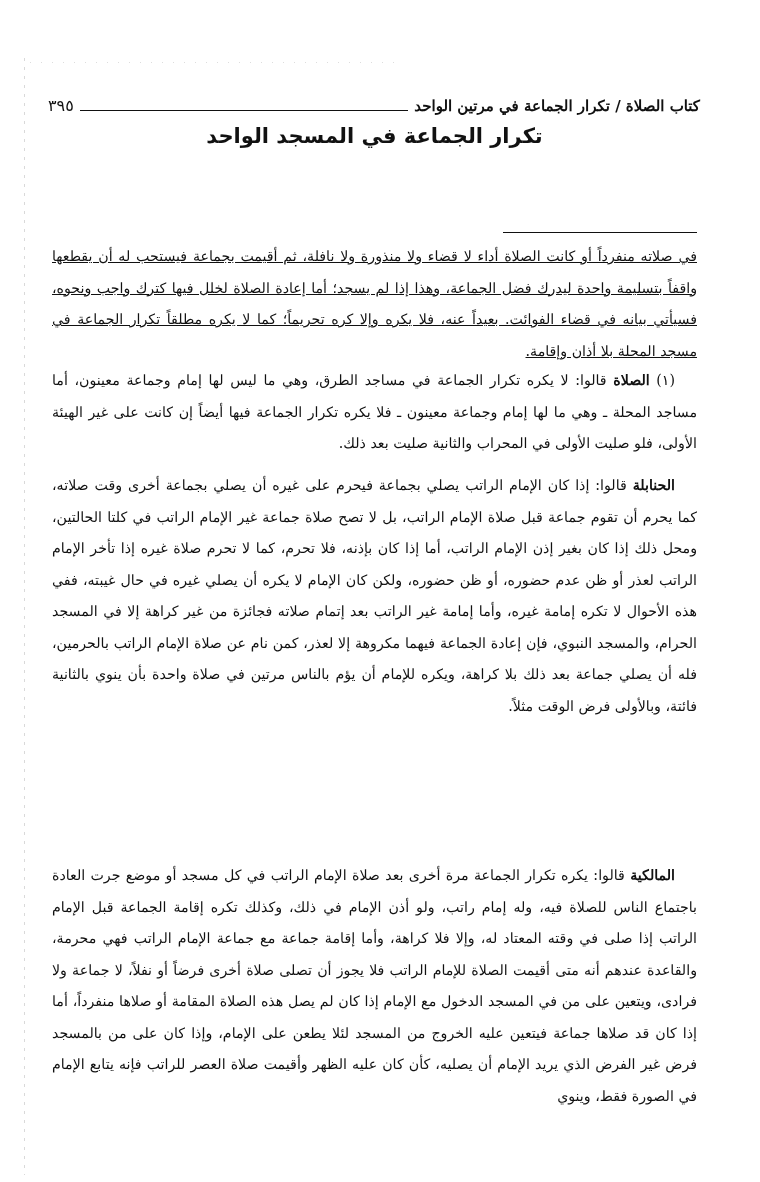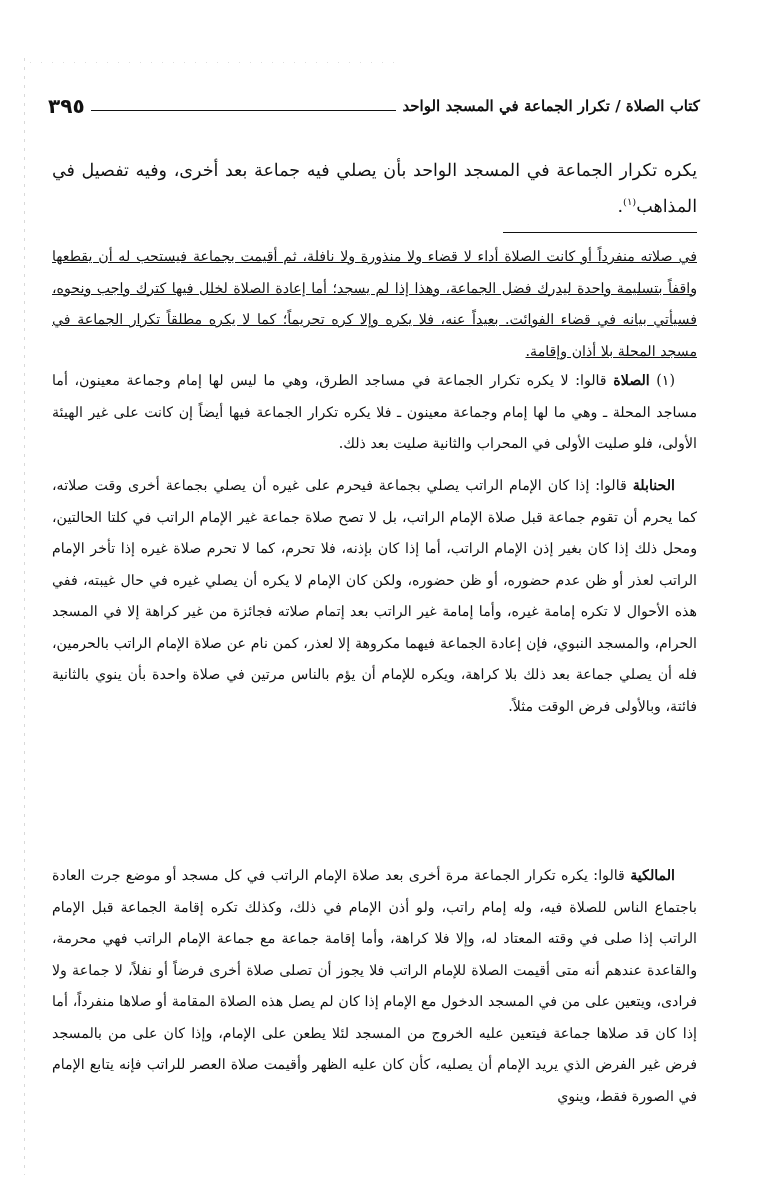--- a/index.html
+++ b/index.html
@@ -29,21 +29,21 @@
     direction: rtl; display: flex; align-items: flex-end;
   }
   .rh-title {
     font-family: "DejaVu Serif", serif; font-weight: bold; font-size: 15px;
     white-space: nowrap; line-height: 20px;
   }
   .rh-rule {
     flex: 1; border-bottom: 1.6px solid #111; margin: 0 6px 5px 6px;
   }
   .rh-page {
-    font-family: "DejaVu Sans", sans-serif; font-weight: bold; font-size: 20px;
+    font-family: "DejaVu Sans", sans-serif; font-weight: normal; font-size: 16px;
     line-height: 20px; letter-spacing: 1px;
   }
   .chapter-title {
     position: absolute; left: 52px; top: 118px; width: 645px;
     text-align: center; direction: rtl;
     font-family: "DejaVu Sans", sans-serif; font-weight: bold; font-size: 21px;
     line-height: 36px;
   }
   .intro {
     position: absolute; left: 52px; top: 152px; width: 645px;
@@ -71,29 +71,27 @@
 </style>
 </head>
 <body>
 
 <div class="page">
   <div class="scan-edge"></div>
   <div class="scan-top"></div>
   <div class="scan-bottom"></div>
 
   <div class="running-head">
-    <span class="rh-title">كتاب الصلاة / تكرار الجماعة في المسجد الواحد</span>
+    <span class="rh-title">كتاب الصلاة / تكرار الجماعة في مرتين الواحد</span>
     <span class="rh-rule"></span>
     <span class="rh-page">٣٩٥</span>
   </div>
 
+  <div class="chapter-title">تكرار الجماعة في المسجد الواحد</div>
 
-  <div class="intro">
-    <span>يكره تكرار الجماعة في المسجد الواحد بأن يصلي فيه جماعة بعد أخرى، وفيه تفصيل في المذاهب</span><span class="fn-ref">(١)</span><span>.</span>
-  </div>
 
   <div class="fn-sep"></div>
 
   <div class="body-block" id="b0">
     <p>في صلاته منفرداً أو كانت الصلاة أداء لا قضاء ولا منذورة ولا نافلة، ثم أقيمت بجماعة فيستحب له أن يقطعها واقفاً بتسليمة واحدة ليدرك فضل الجماعة، وهذا إذا لم يسجد؛ أما إعادة الصلاة لخلل فيها كترك واجب ونحوه، فسيأتي بيانه في قضاء الفوائت. بعيداً عنه، فلا يكره وإلا كره تحريماً؛ كما لا يكره مطلقاً تكرار الجماعة في مسجد المحلة بلا أذان وإقامة.</p>
   </div>
 
   <div class="body-block" id="b1">
     <p class="indent"><span>(١) </span><span class="madhhab">الصلاة</span><span> قالوا: لا يكره تكرار الجماعة في مساجد الطرق، وهي ما ليس لها إمام وجماعة معينون، أما مساجد المحلة ـ وهي ما لها إمام وجماعة معينون ـ فلا يكره تكرار الجماعة فيها أيضاً إن كانت على غير الهيئة الأولى، فلو صليت الأولى في المحراب والثانية صليت بعد ذلك.</span></p>
   </div>

